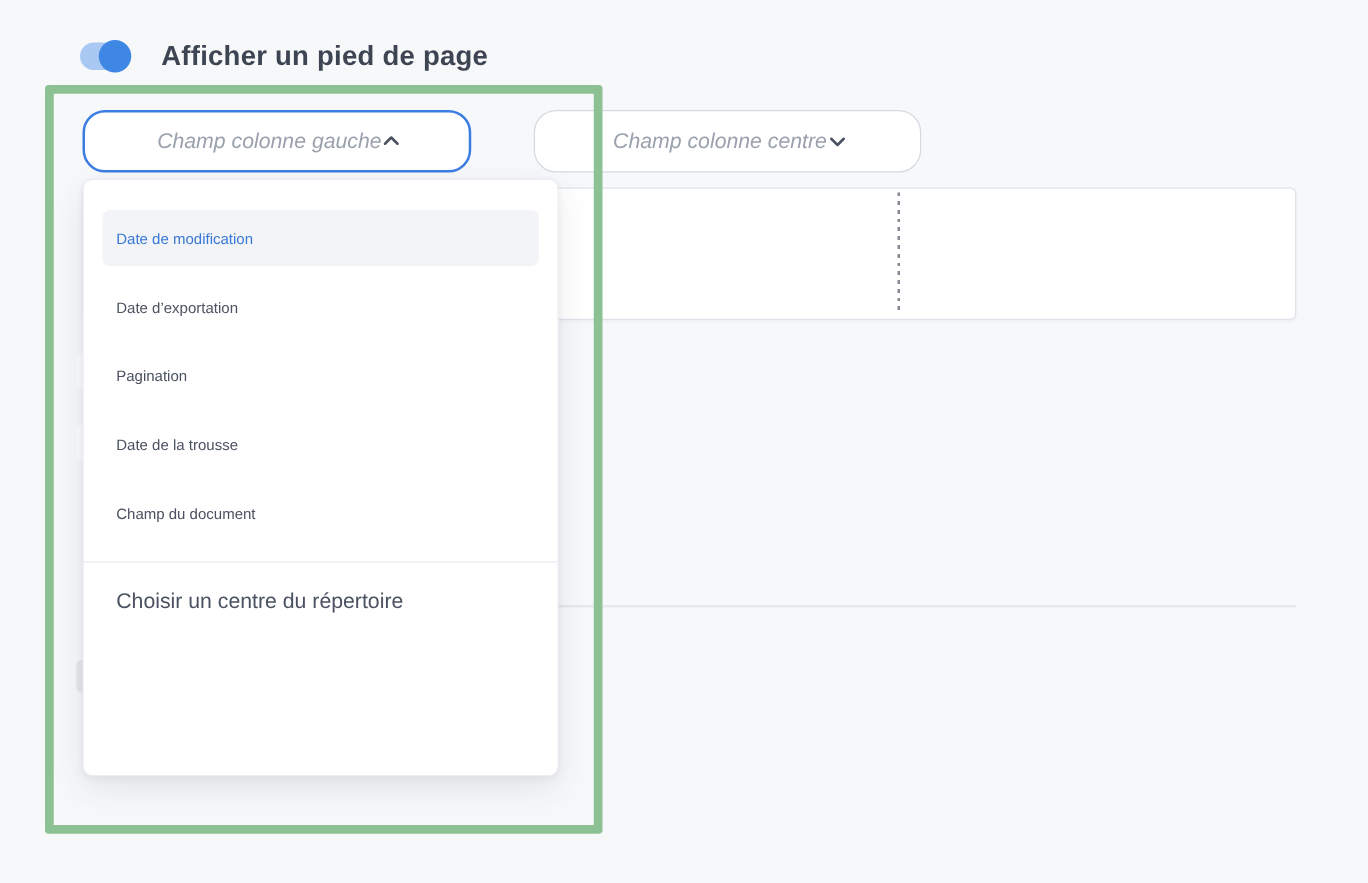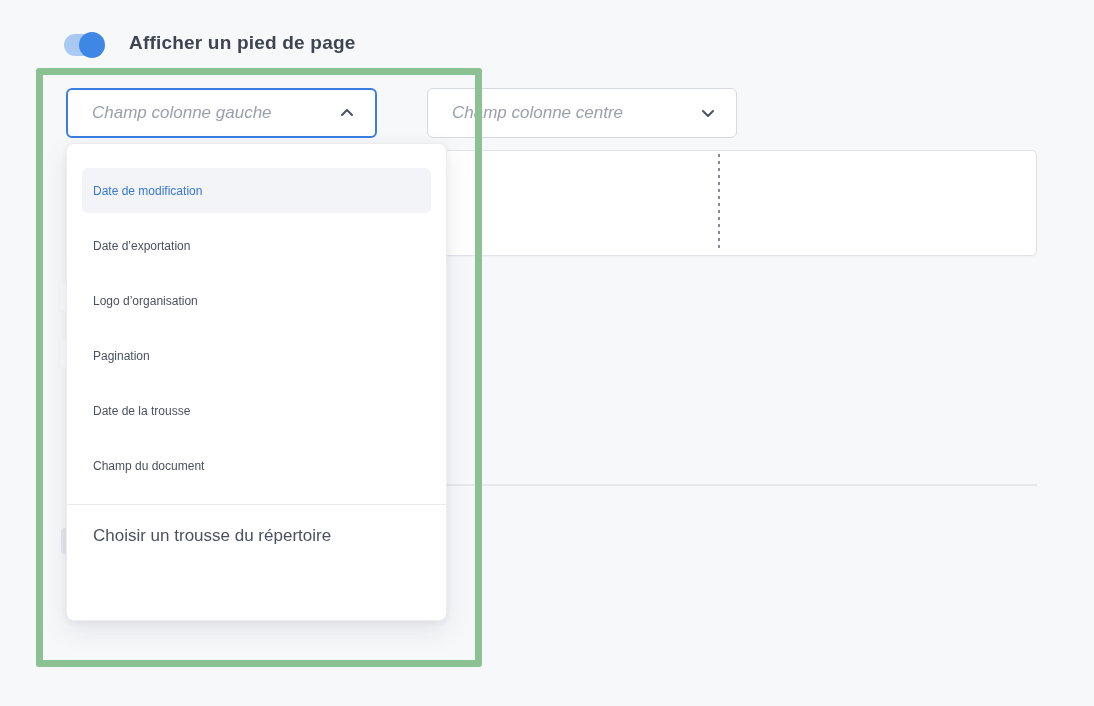--- a/index.html
+++ b/index.html
@@ -19,21 +19,21 @@
     width:40px; height:22px; border-radius:11px;
     background:#a9c9f3; cursor:pointer;
   }
   .toggle .knob {
     position:absolute; right:-1px; top:-2px;
     width:26px; height:26px; border-radius:50%;
     background:#3f87e4;
   }
   .toggle-label {
     position:absolute; left:129px; top:32px;
-    font-size:19px; font-weight:700; color:#3e4552;
+    font-size:22px; font-weight:700; color:#3e4552;
     letter-spacing:.2px;
   }
 
   
   .preview-box {
     position:absolute; left:66px; top:150px;
     width:971px; height:106px;
     background:#ffffff;
     border:1px solid #e0e4ea;
     border-radius:5px;
@@ -54,22 +54,22 @@
 
   
   .frag { position:absolute; left:61px; width:8px; border-radius:4px; }
   .frag.f1 { top:283px; height:28px; background:#fcfdfe; }
   .frag.f2 { top:340px; height:28px; background:#fcfdfe; }
   .frag.f3 { top:528px; height:26px; background:#e6e8ec; }
 
   
   .select {
     position:absolute; top:88px; height:50px;
-    background:#fff; border:1px solid #d5dae1; border-radius:6px;
-    display:flex; align-items:center; justify-content:space-between;
+    background:#fff; border:1px solid #d5dae1; border-radius:18px;
+    display:flex; align-items:center; justify-content:center;
     padding:0 20px 0 24px; cursor:pointer;
   }
   .select.focused { border:2px solid #3b7de2; }
   .select.left   { left:66px;  width:311px; }
   .select.center { left:397px; width:310px;margin-left:30px; }
   .select.right  { left:727px; width:310px; }
   .select .ph {
     font-style:italic; font-size:17px; color:#9aa1ad;
     white-space:nowrap; overflow:hidden;
   }
@@ -148,33 +148,30 @@
 
   <div class="dropdown">
     <div class="dd-list">
       <div class="dd-item active">
         <span class="inner">Date de modification</span>
       </div>
       <div class="dd-item">
         <span class="inner">Date d’exportation</span>
       </div>
       <div class="dd-item">
-        <span class="inner">Logo d’organisation</span>
-      </div>
-      <div class="dd-item">
         <span class="inner">Pagination</span>
       </div>
       <div class="dd-item">
         <span class="inner">Date de la trousse</span>
       </div>
       <div class="dd-item">
         <span class="inner">Champ du document</span>
       </div>
     </div>
     <div class="dd-sep"></div>
     <div class="dd-footer">
-      <span class="inner">Choisir un trousse du répertoire</span>
+      <span class="inner">Choisir un centre du répertoire</span>
     </div>
   </div>
 
   <div class="annotation"></div>
 
 </div>
 
 </body></html>

